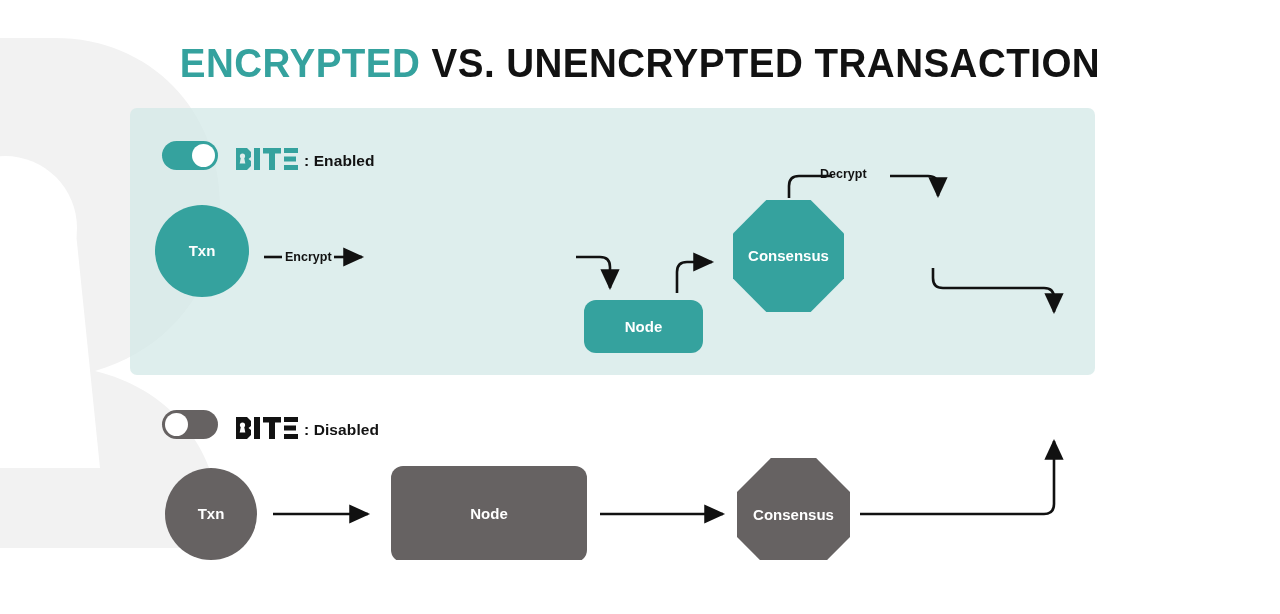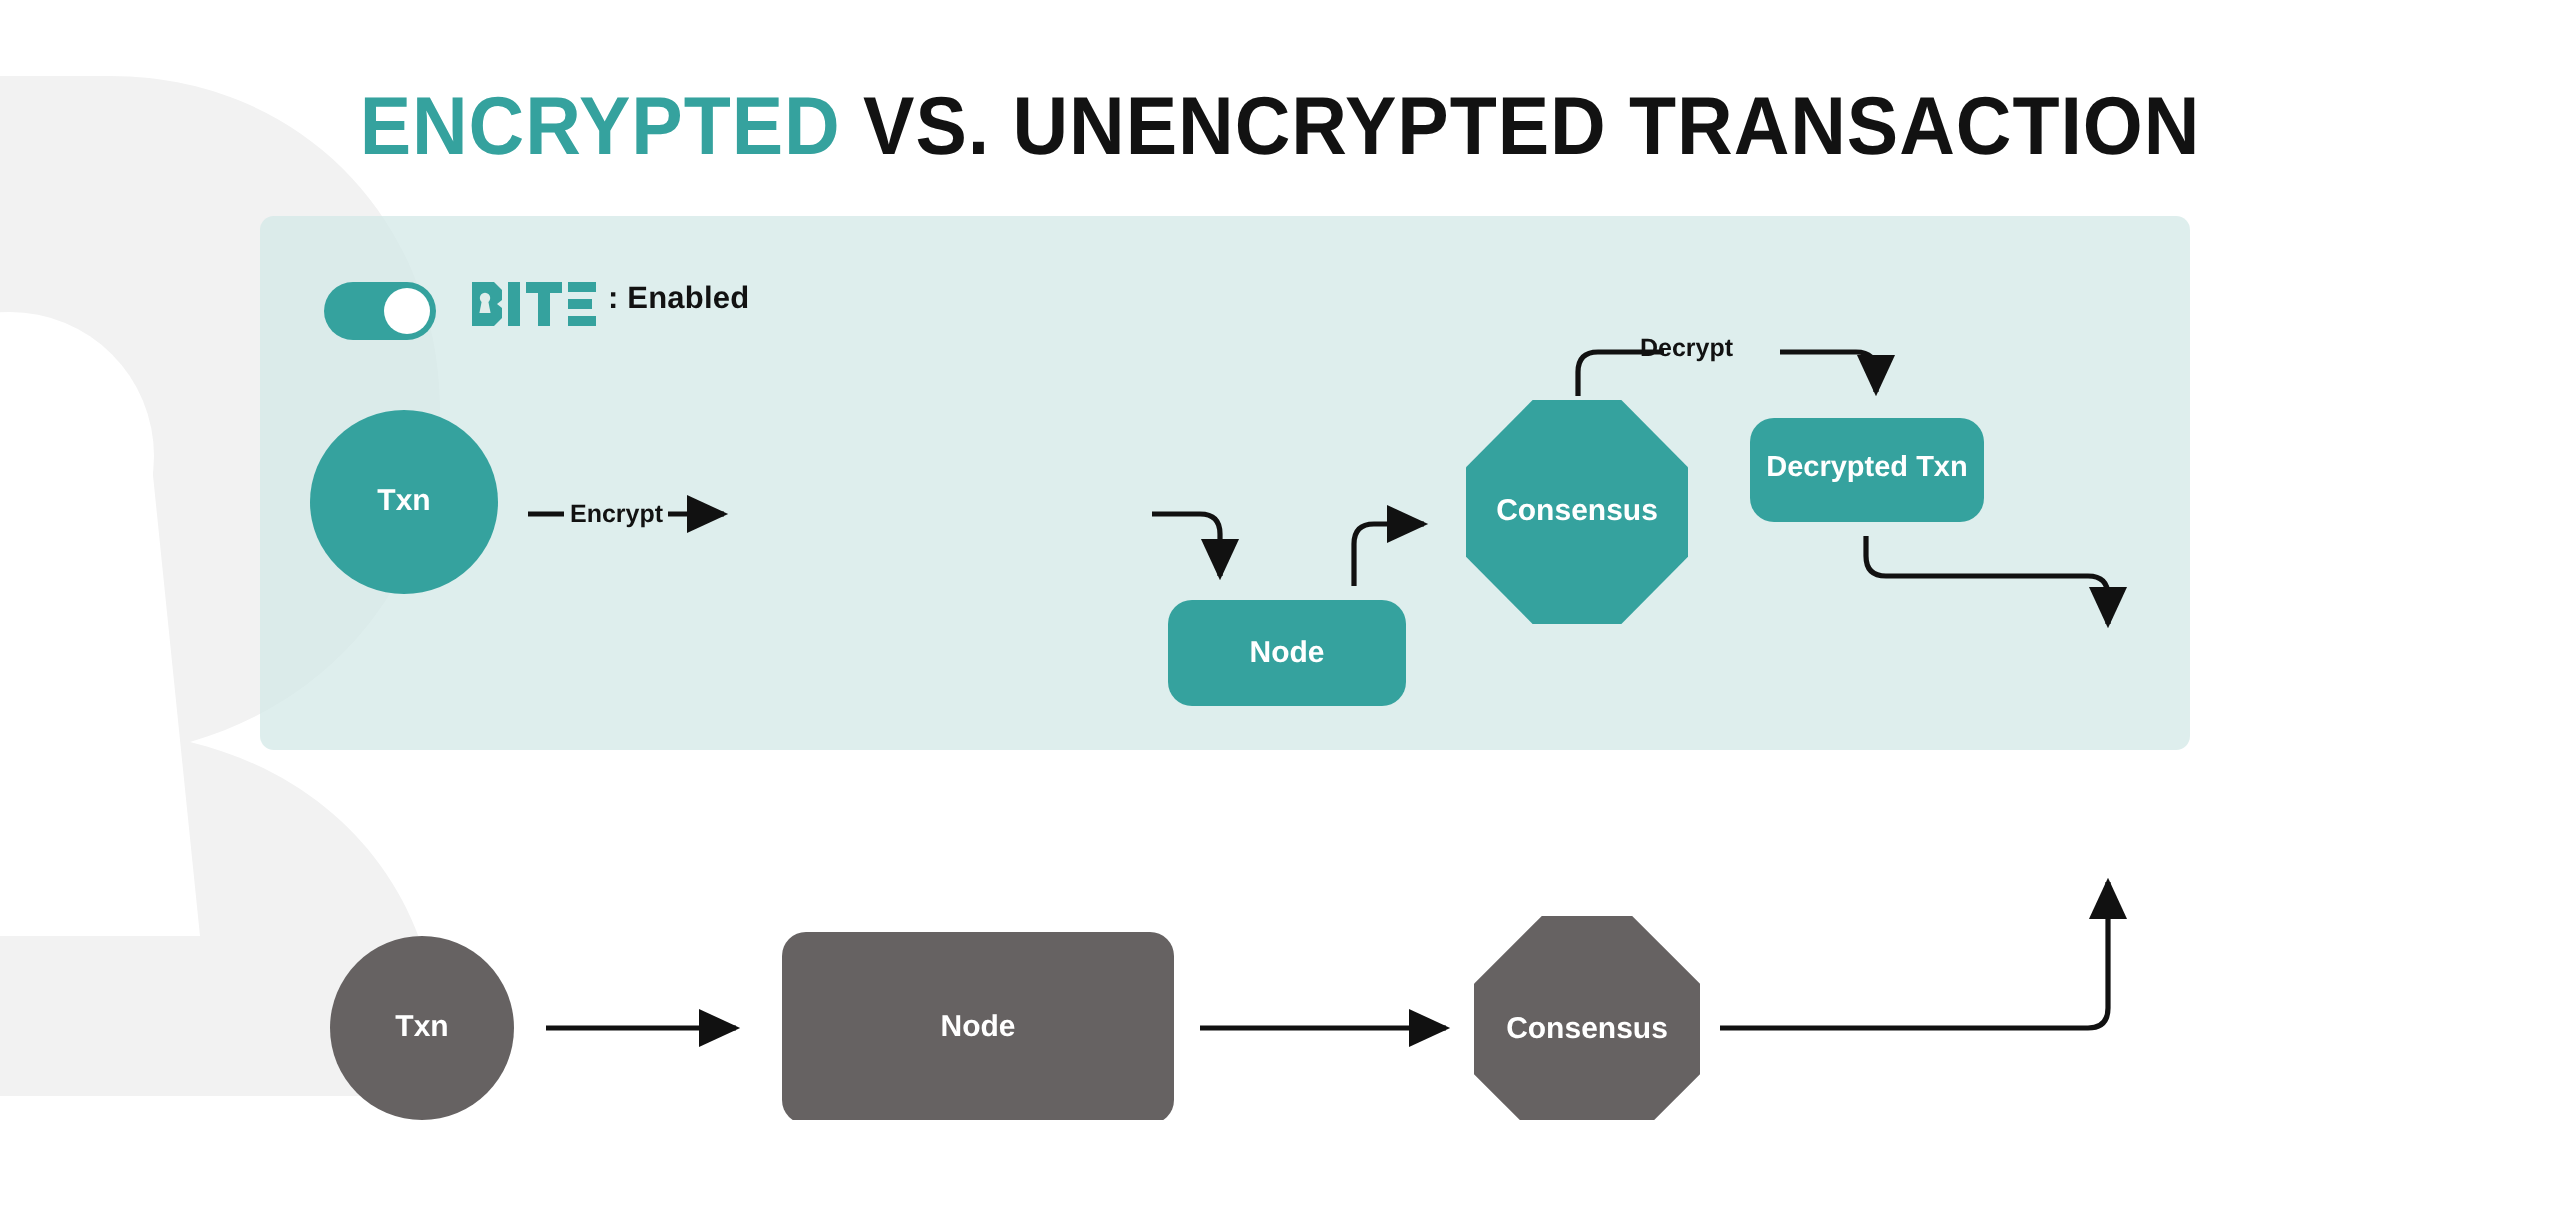--- a/index.html
+++ b/index.html
@@ -59,21 +59,21 @@
     height: 267px;
     background: rgba(209,232,230,0.72);
     border-radius: 7px;
     z-index: 1;
   }
 
   
   .toggle-row {
     position: absolute;
     display: flex;
-    align-items: flex-start;
+    align-items: flex-end;
     z-index: 6;
   }
   #toggle-row-enabled  { left: 162px; top: 141px; }
   #toggle-row-disabled { left: 162px; top: 410px; }
 
   .toggle {
     width: 56px;
     height: 29px;
     border-radius: 15px;
     position: relative;
@@ -222,29 +222,46 @@
         <path d="M96,0 H124 V10 H96 Z M96,17 H120 V27 H96 Z M96,34 H124 V44 H96 Z"></path>
       </g>
       <g fill="#dfedeb">
         <circle cx="13" cy="16" r="5.2"></circle>
         <path d="M9.6,20 h6.8 l2.2,11 h-11.2 Z"></path>
       </g>
     </svg>
     <div class="status-text">: Enabled</div>
   </div>
 
+  <div class="toggle-row" id="toggle-row-disabled">
+    <div class="toggle off">
+      <div class="knob"></div>
+    </div>
+    <svg class="bite-logo" width="62" height="22" viewBox="0 0 124 44" xmlns="http://www.w3.org/2000/svg">
+      <g fill="#121212">
+        <path d="M0,0 H22 L30,8 V18 L25,22 L30,26 V36 L22,44 H0 Z"></path>
+        <path d="M36,0 H48 V44 H36 Z"></path>
+        <path d="M54,0 H90 V11 H78 V44 H66 V11 H54 Z"></path>
+        <path d="M96,0 H124 V10 H96 Z M96,17 H120 V27 H96 Z M96,34 H124 V44 H96 Z"></path>
+      </g>
+      <g fill="#ffffff">
+        <circle cx="13" cy="16" r="5.2"></circle>
+        <path d="M9.6,20 h6.8 l2.2,11 h-11.2 Z"></path>
+      </g>
+    </svg>
+    <div class="status-text">: Disabled</div>
+  </div>
 
   <div class="node teal circle" id="node-txn-enc">Txn</div>
 
 
   <div class="node teal rounded" id="node-node-enc">Node</div>
 
   <div class="node teal octagon" id="node-consensus-enc">Consensus</div>
 
-  <div class="node teal rounded" id="node-decrypted-tx">Decrypted Txn</div>
 
 
   <div class="node gray circle" id="node-txn-dis">Txn</div>
 
   <div class="node gray rounded" id="node-node-dis">Node</div>
 
   <div class="node gray octagon" id="node-consensus-dis">Consensus</div>
 
 </div>
 

